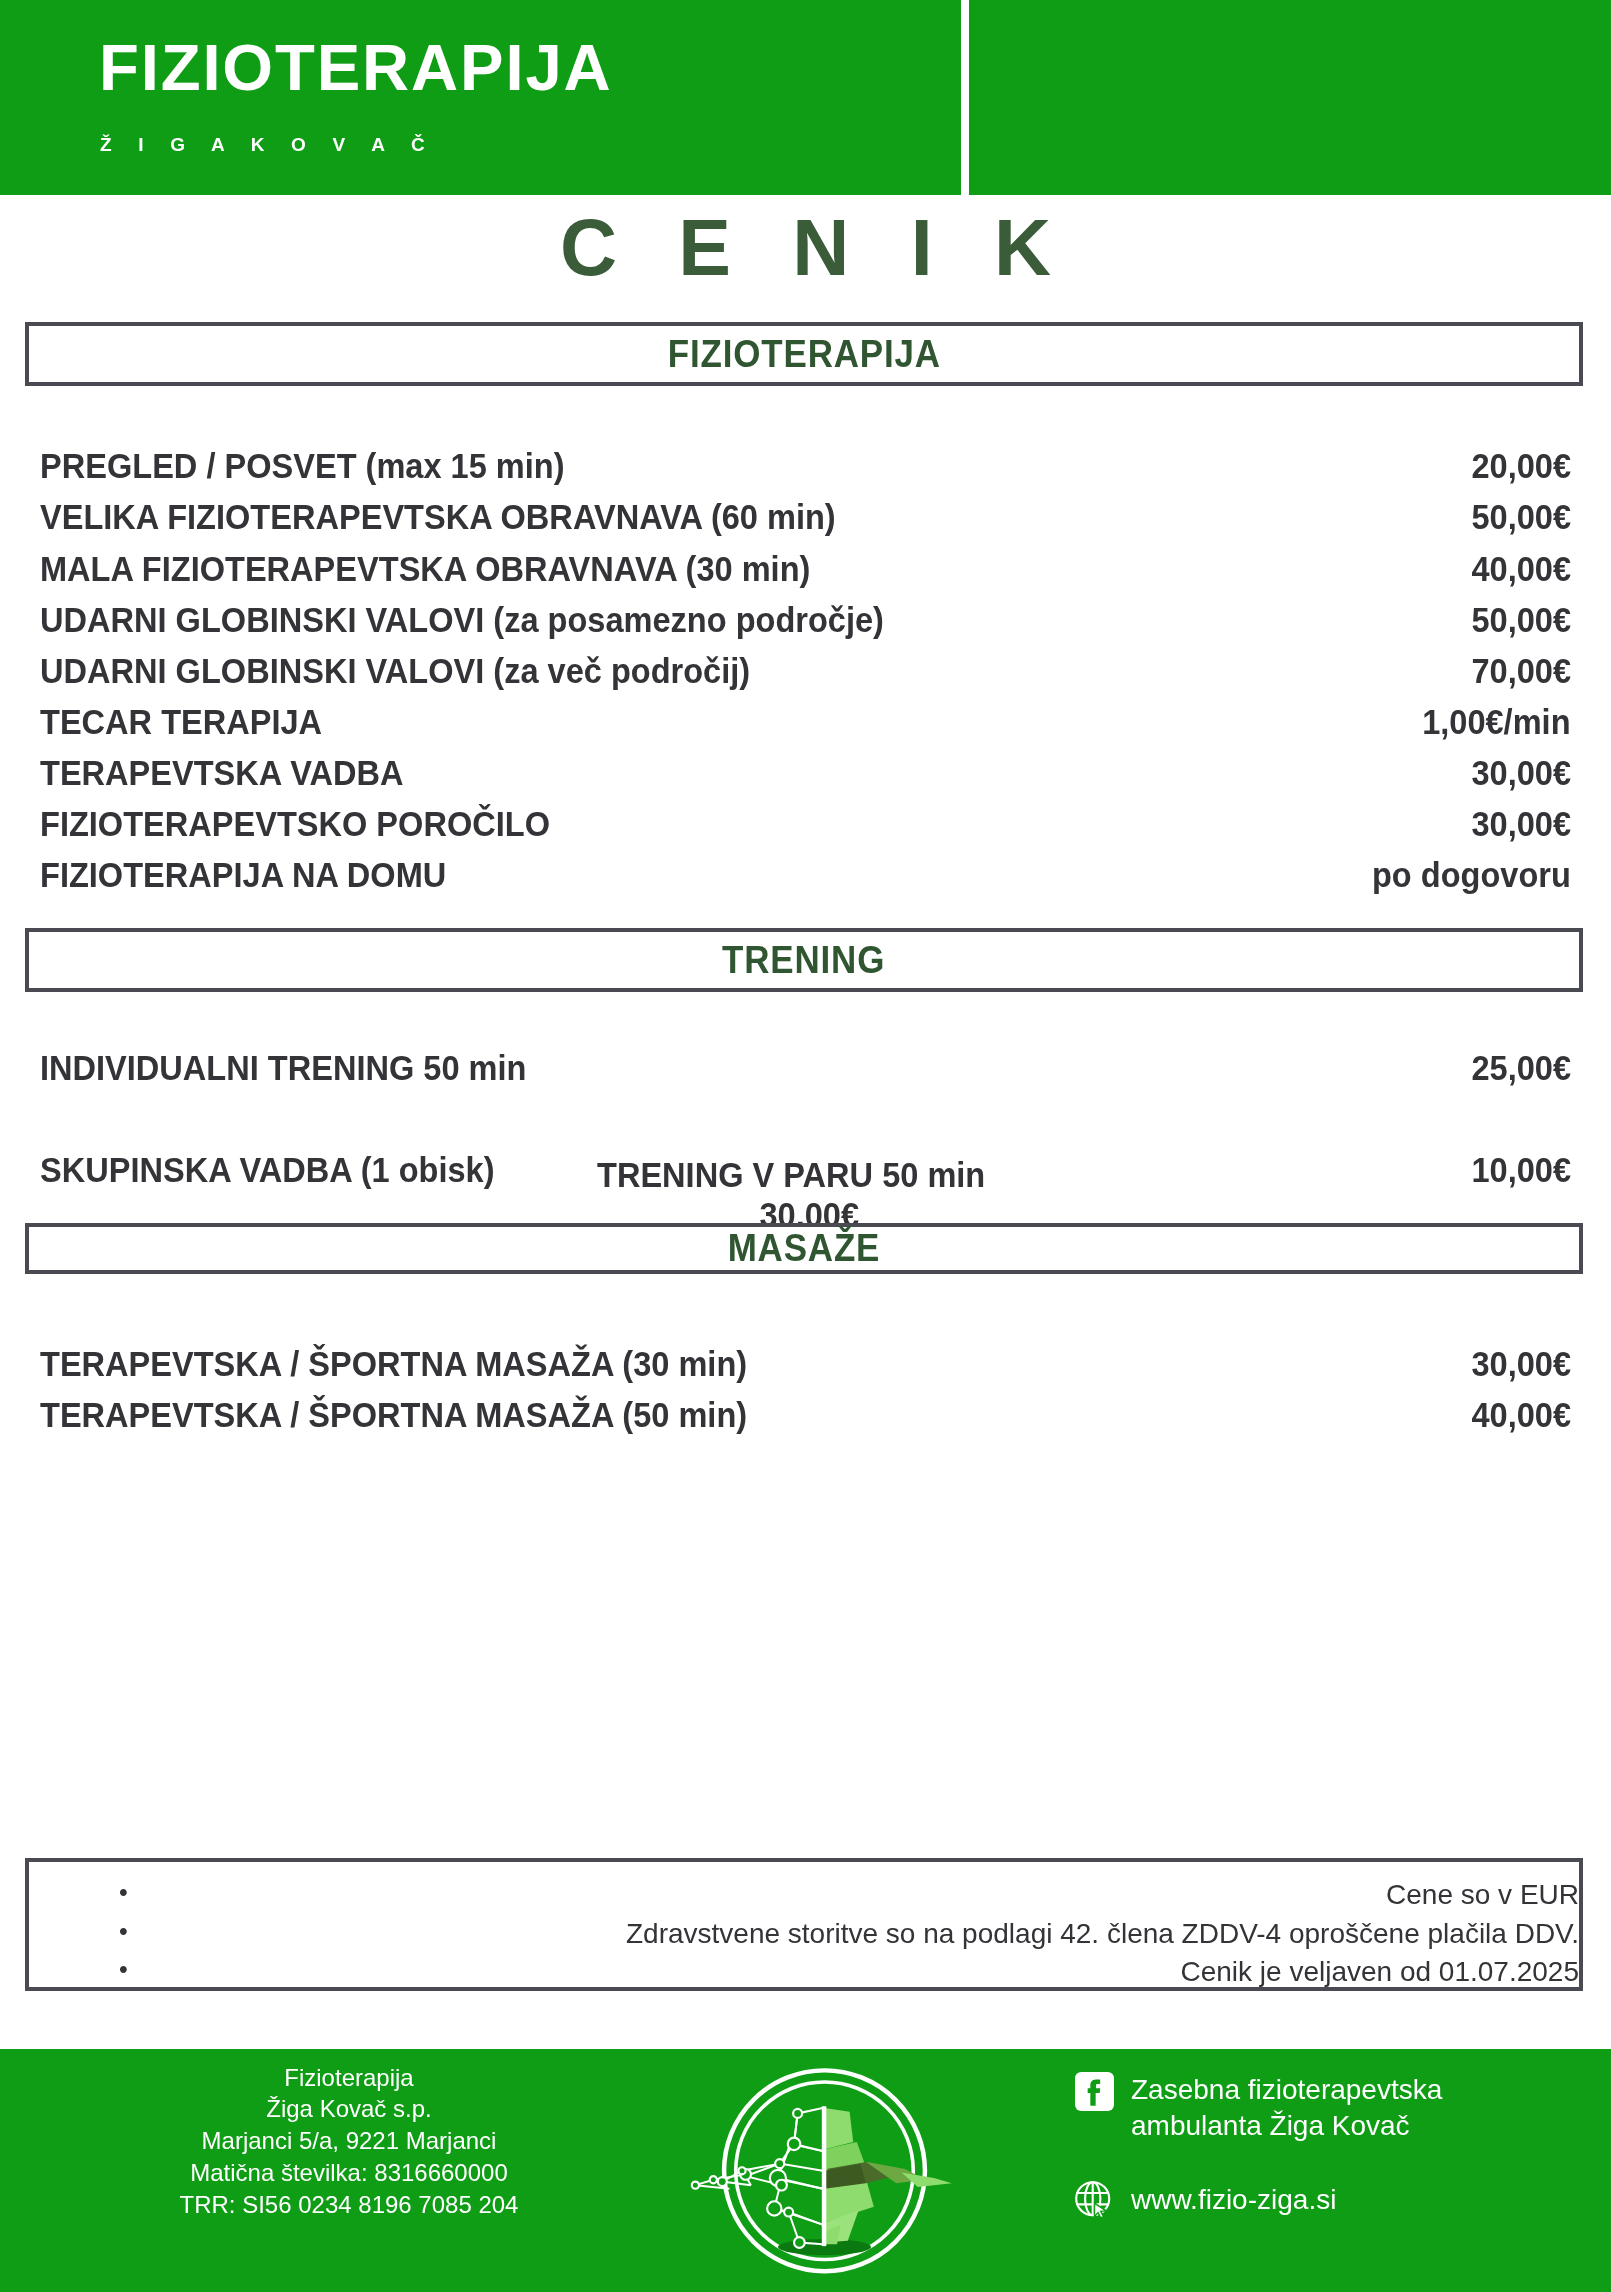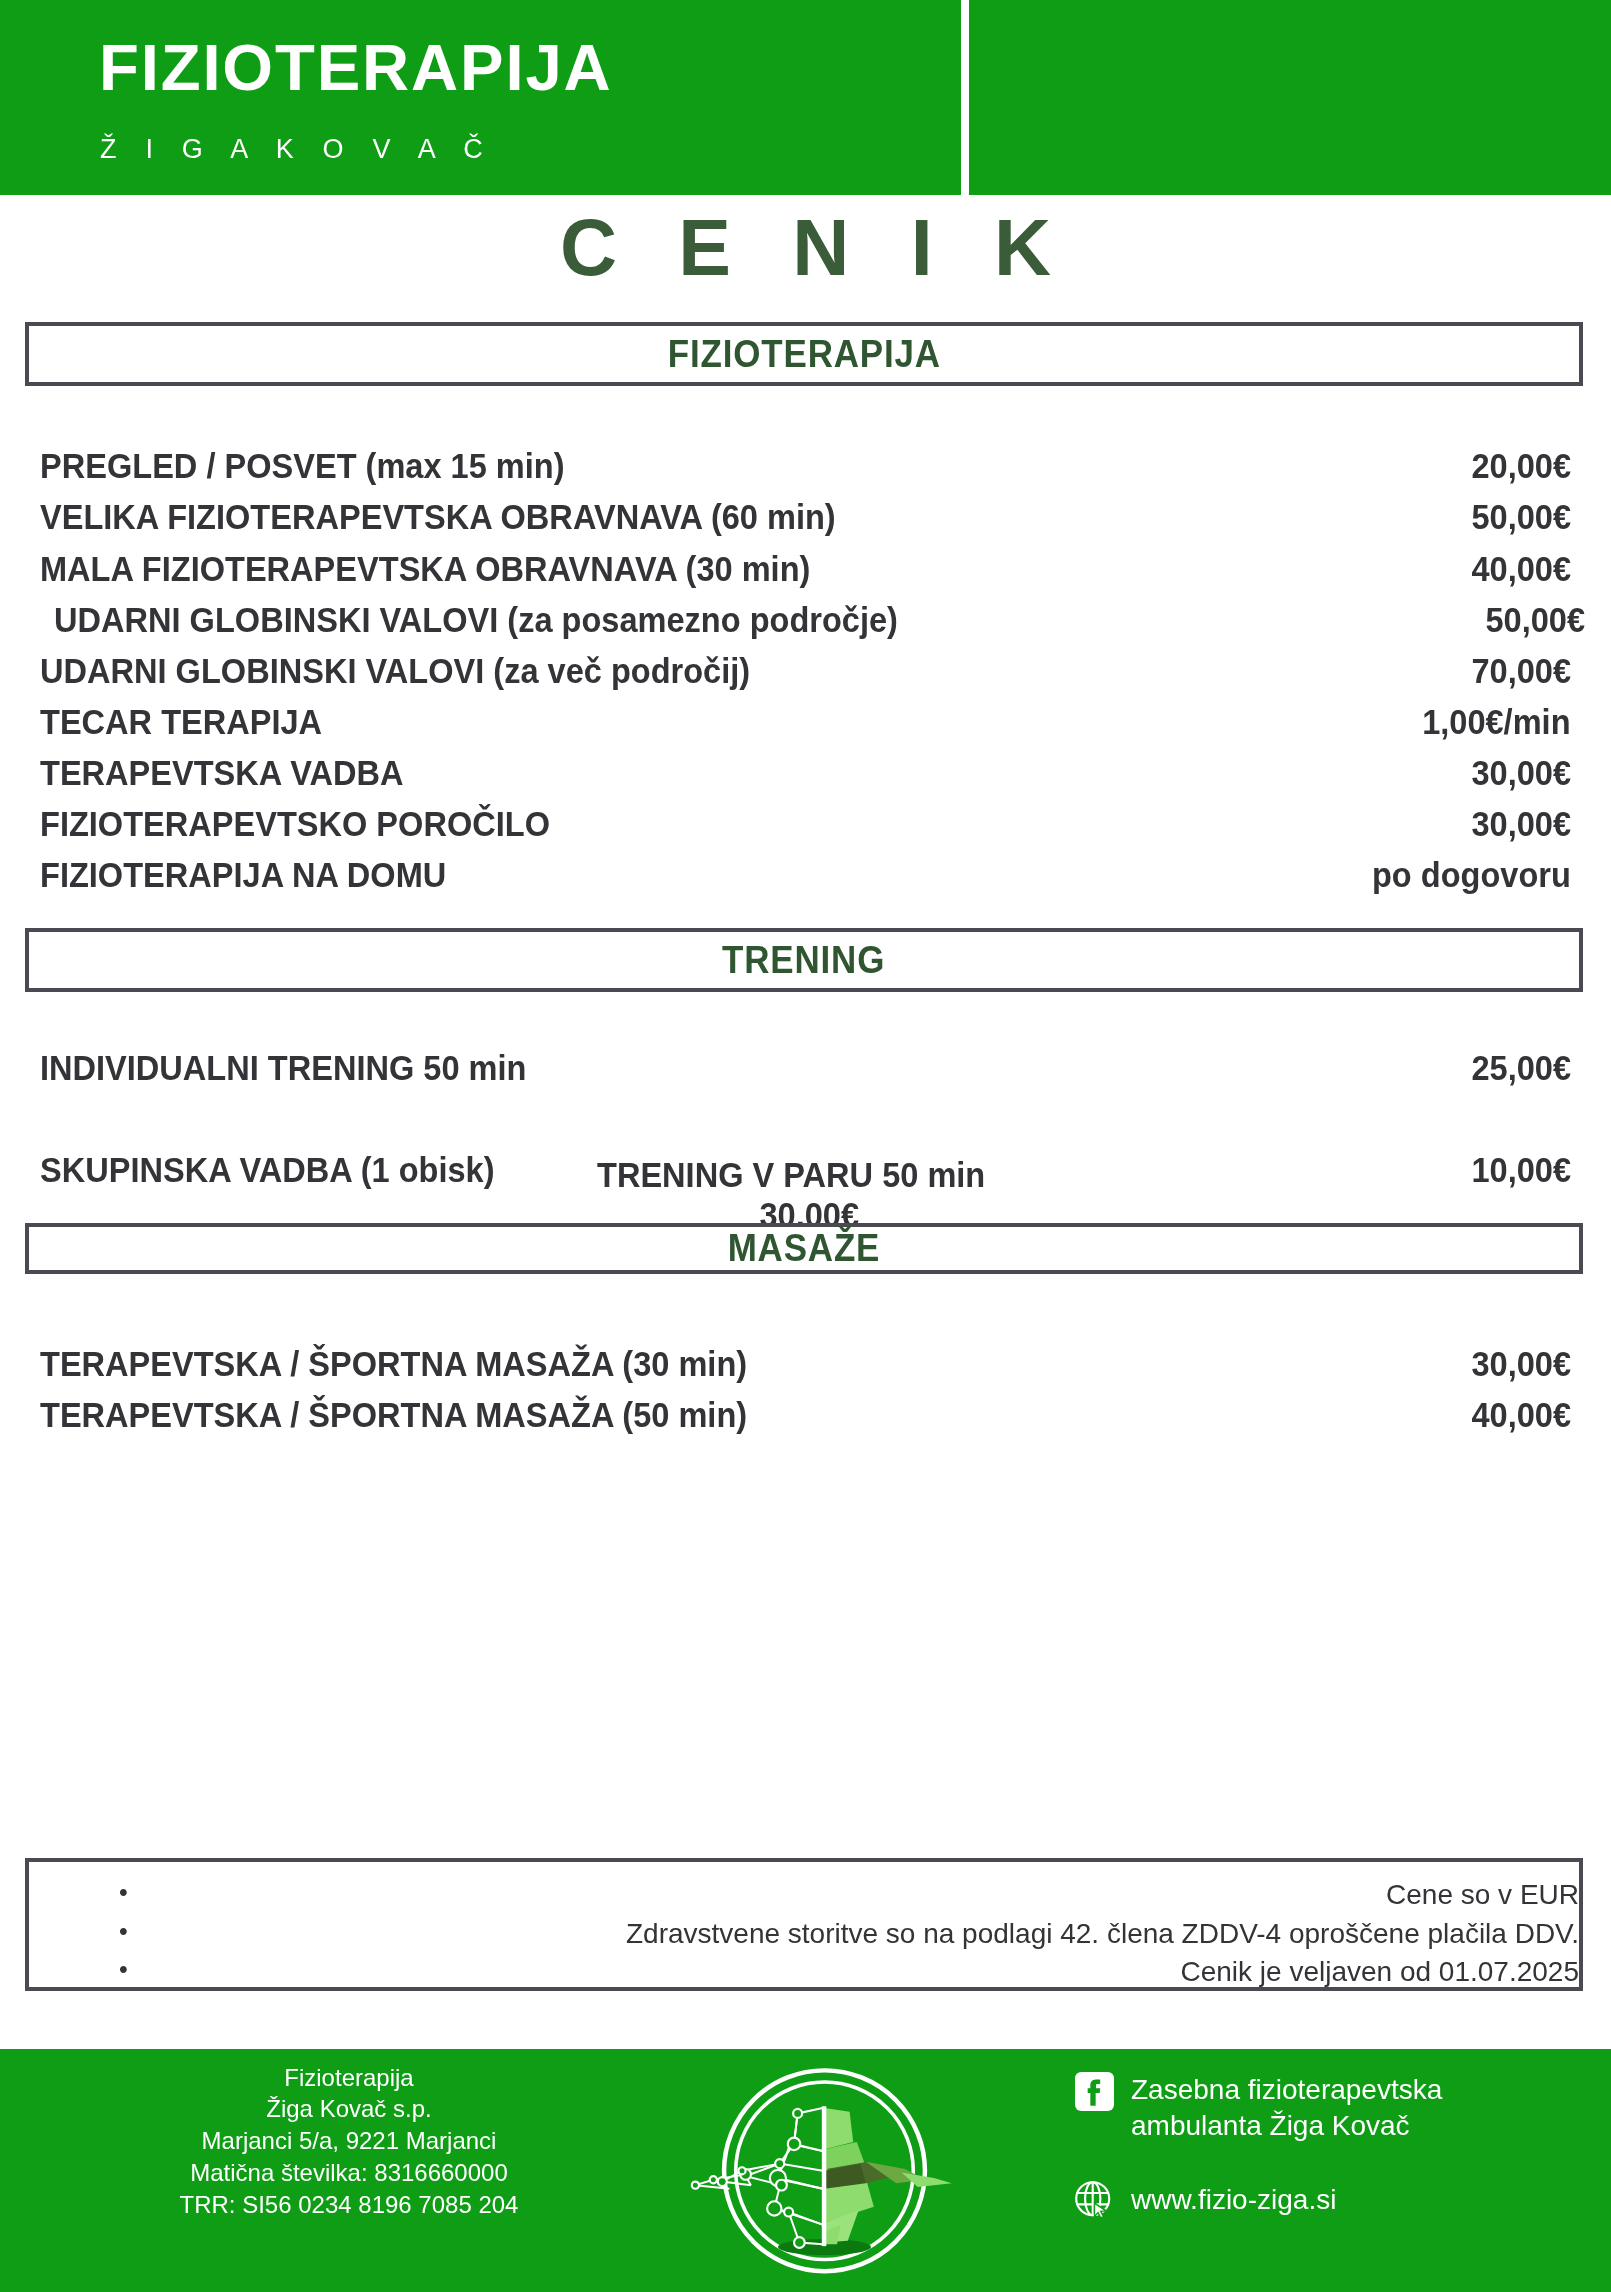--- a/index.html
+++ b/index.html
@@ -28,22 +28,22 @@
     font-weight:bold;
     letter-spacing:1.8px;
     line-height:1;
     transform:scaleX(1.02);
     transform-origin:left center;
     font-family:"Liberation Sans", sans-serif;
   }
   .brand-sub {
     position:absolute; left:100px; top:134px;
     color:#ffffff;
-    font-size:27px;
-    font-weight:normal;
+    font-size:19px;
+    font-weight:bold;
     letter-spacing:10.7px;
   }
 
   
   .cenik-title {
     position:absolute; left:0; top:208px; width:1611px;
     text-align:center;
     color:#3a5c38;
     font-size:79px;
     font-weight:bold;
@@ -184,21 +184,21 @@
   <span class="price">20,00€</span>
 </div>
 <div class="row" style="top:493px;">
   <span class="label">VELIKA FIZIOTERAPEVTSKA OBRAVNAVA (60 min)</span>
   <span class="price">50,00€</span>
 </div>
 <div class="row" style="top:545px;">
   <span class="label">MALA FIZIOTERAPEVTSKA OBRAVNAVA (30 min)</span>
   <span class="price">40,00€</span>
 </div>
-<div class="row" style="top:596px;margin-left:14px;">
+<div class="row" style="top:596px;">
   <span class="label">UDARNI GLOBINSKI VALOVI (za posamezno področje)</span>
   <span class="price">50,00€</span>
 </div>
 <div class="row" style="top:647px;">
   <span class="label">UDARNI GLOBINSKI VALOVI (za več področij)</span>
   <span class="price">70,00€</span>
 </div>
 <div class="row" style="top:698px;">
   <span class="label">TECAR TERAPIJA</span>
   <span class="price">1,00€/min</span>

